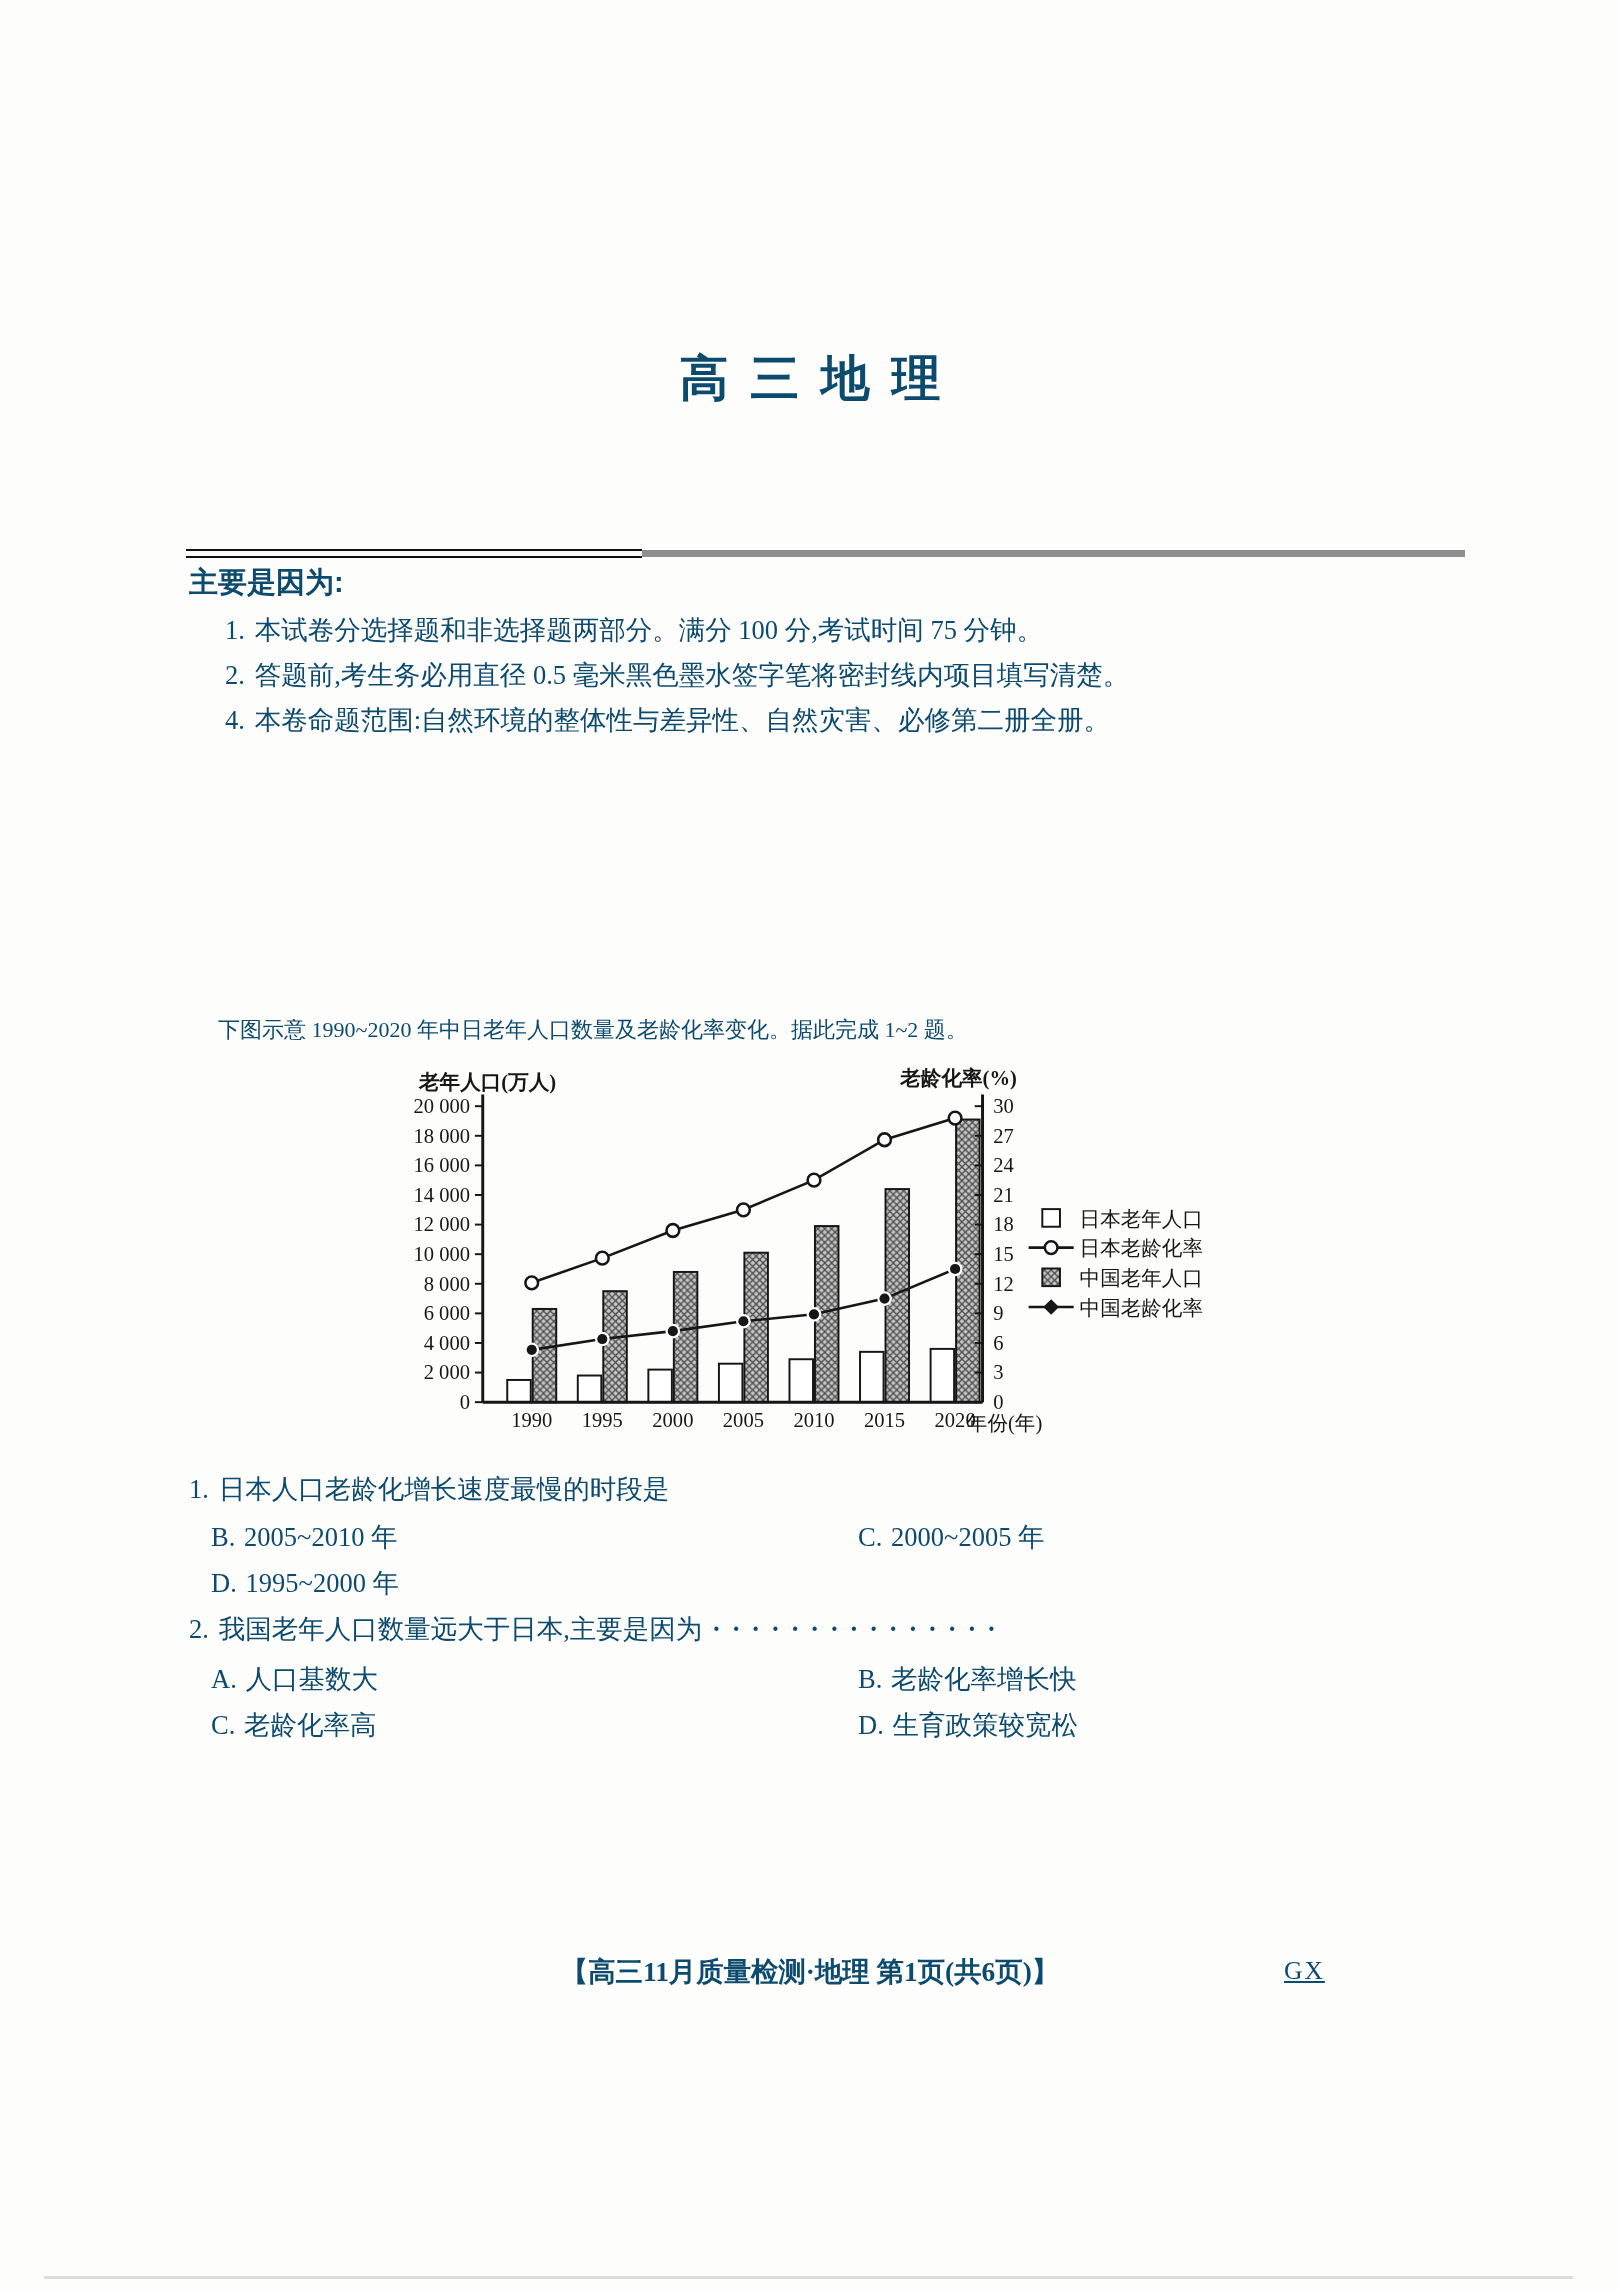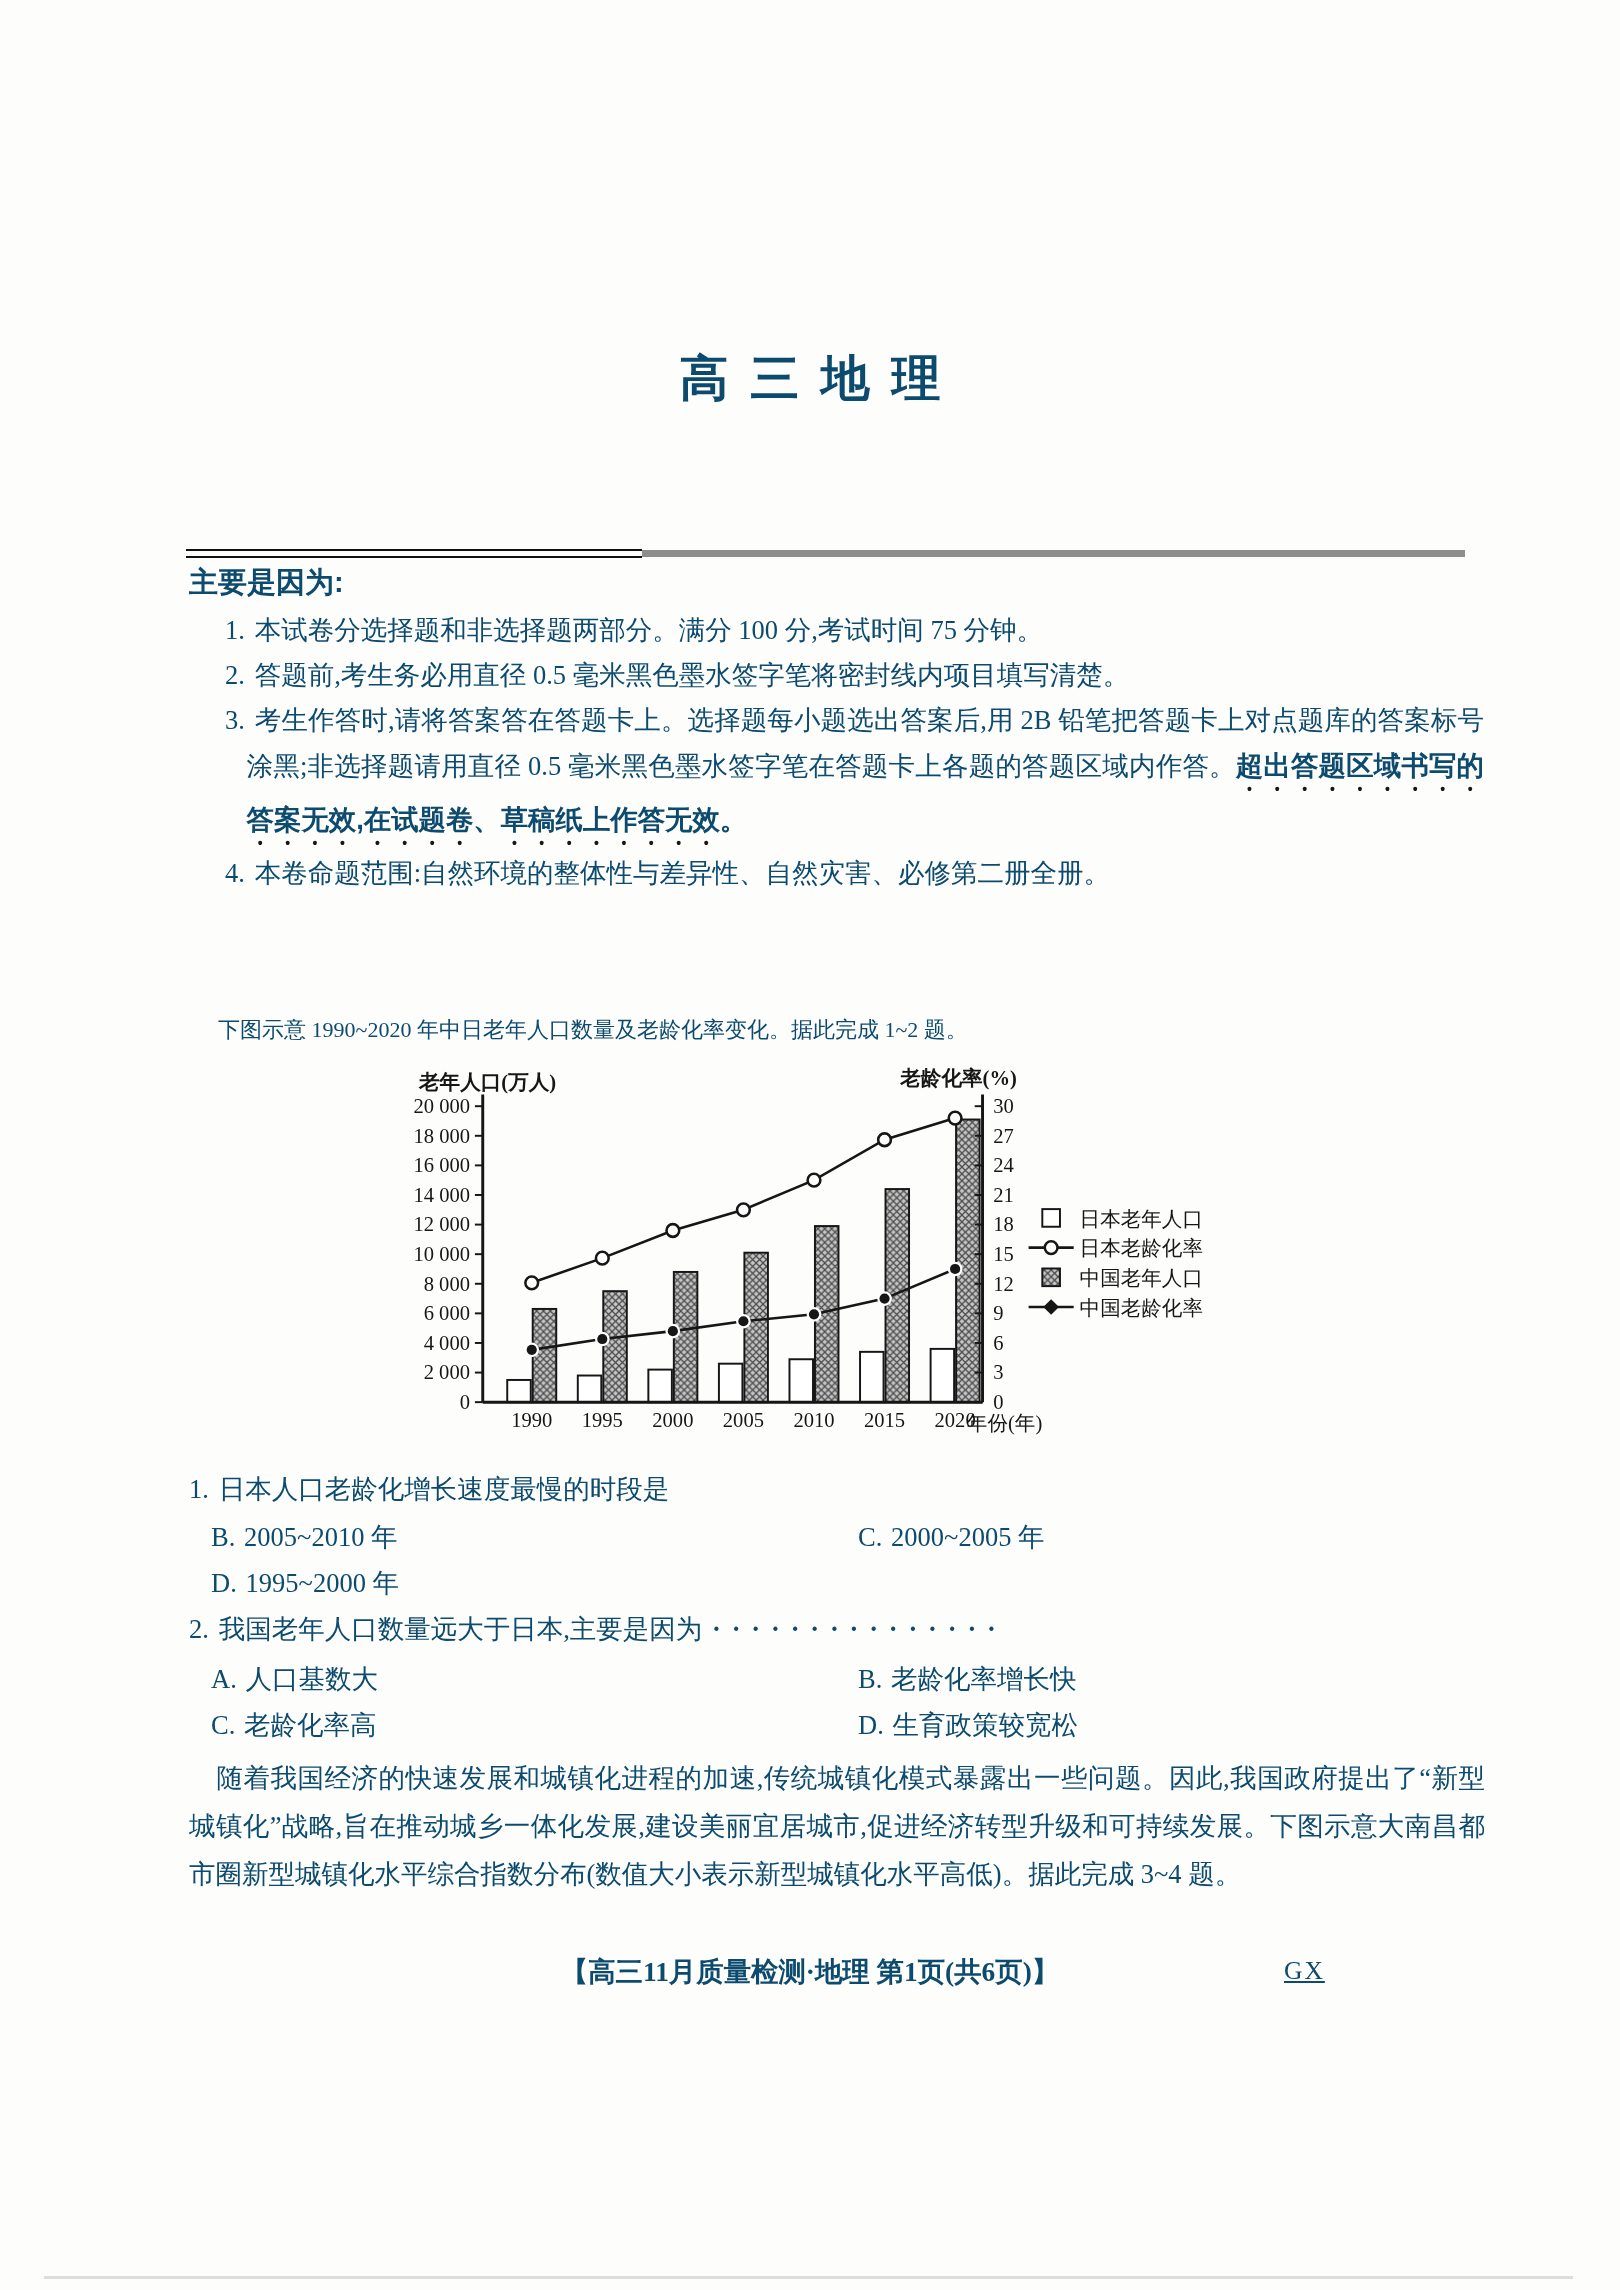--- a/index.html
+++ b/index.html
@@ -74,21 +74,20 @@
   <div class="rule">
     <div class="rule-black"></div>
     <div class="rule-gray"></div>
   </div>
 
   <div class="notice-heading">主要是因为:</div>
 
   <div class="notice-list">
     <div class="item"><span class="no">1.</span><span>本试卷分选择题和非选择题两部分。满分 100 分,考试时间 75 分钟。</span></div>
     <div class="item"><span class="no">2.</span><span>答题前,考生务必用直径 0.5 毫米黑色墨水签字笔将密封线内项目填写清楚。</span></div>
-    <div class="item"><span class="no">3.</span><span>考生作答时,请将答案答在答题卡上。选择题每小题选出答案后,用 2B 铅笔把答题卡上对点题库的答案标号涂黑;非选择题请用直径 0.5 毫米黑色墨水签字笔在答题卡上各题的答题区域内作答。</span><span class="em-dots">超出答题区域书写的答案无效,在试题卷、草稿纸上作答无效。</span></div>
     <div class="item"><span class="no">4.</span><span>本卷命题范围:自然环境的整体性与差异性、自然灾害、必修第二册全册。</span></div>
   </div>
 
 
   <div class="question-intro">下图示意 1990~2020 年中日老年人口数量及老龄化率变化。据此完成 1~2 题。</div>
 
   <div class="chart-wrap">
     <svg id="chart-svg" viewBox="0 0 1000 420">
         <defs>
           <pattern id="hatch" width="7" height="7" patternUnits="userSpaceOnUse">
@@ -233,21 +232,20 @@
   <div class="question q2">
     <span class="no">2.</span><span>我国老年人口数量远大于日本,主要是因为</span><span class="leader">···············</span>
   </div>
   <div class="options opt2">
     <div class="opt"><span class="opt-label">A.</span><span>人口基数大</span></div>
     <div class="opt"><span class="opt-label">B.</span><span>老龄化率增长快</span></div>
     <div class="opt"><span class="opt-label">C.</span><span>老龄化率高</span></div>
     <div class="opt"><span class="opt-label">D.</span><span>生育政策较宽松</span></div>
   </div>
 
-  <div class="passage">随着我国经济的快速发展和城镇化进程的加速,传统城镇化模式暴露出一些问题。因此,我国政府提出了“新型城镇化”战略,旨在推动城乡一体化发展,建设美丽宜居城市,促进经济转型升级和可持续发展。下图示意大南昌都市圈新型城镇化水平综合指数分布(数值大小表示新型城镇化水平高低)。据此完成 3~4 题。</div>
 
   <div class="footer">
     <span>【高三11月质量检测·地理  第1页(共6页)】</span>
   </div>
   <div class="footer-code">GX</div>
 
   <div class="scan-edge"></div>
 </div>
 
 

